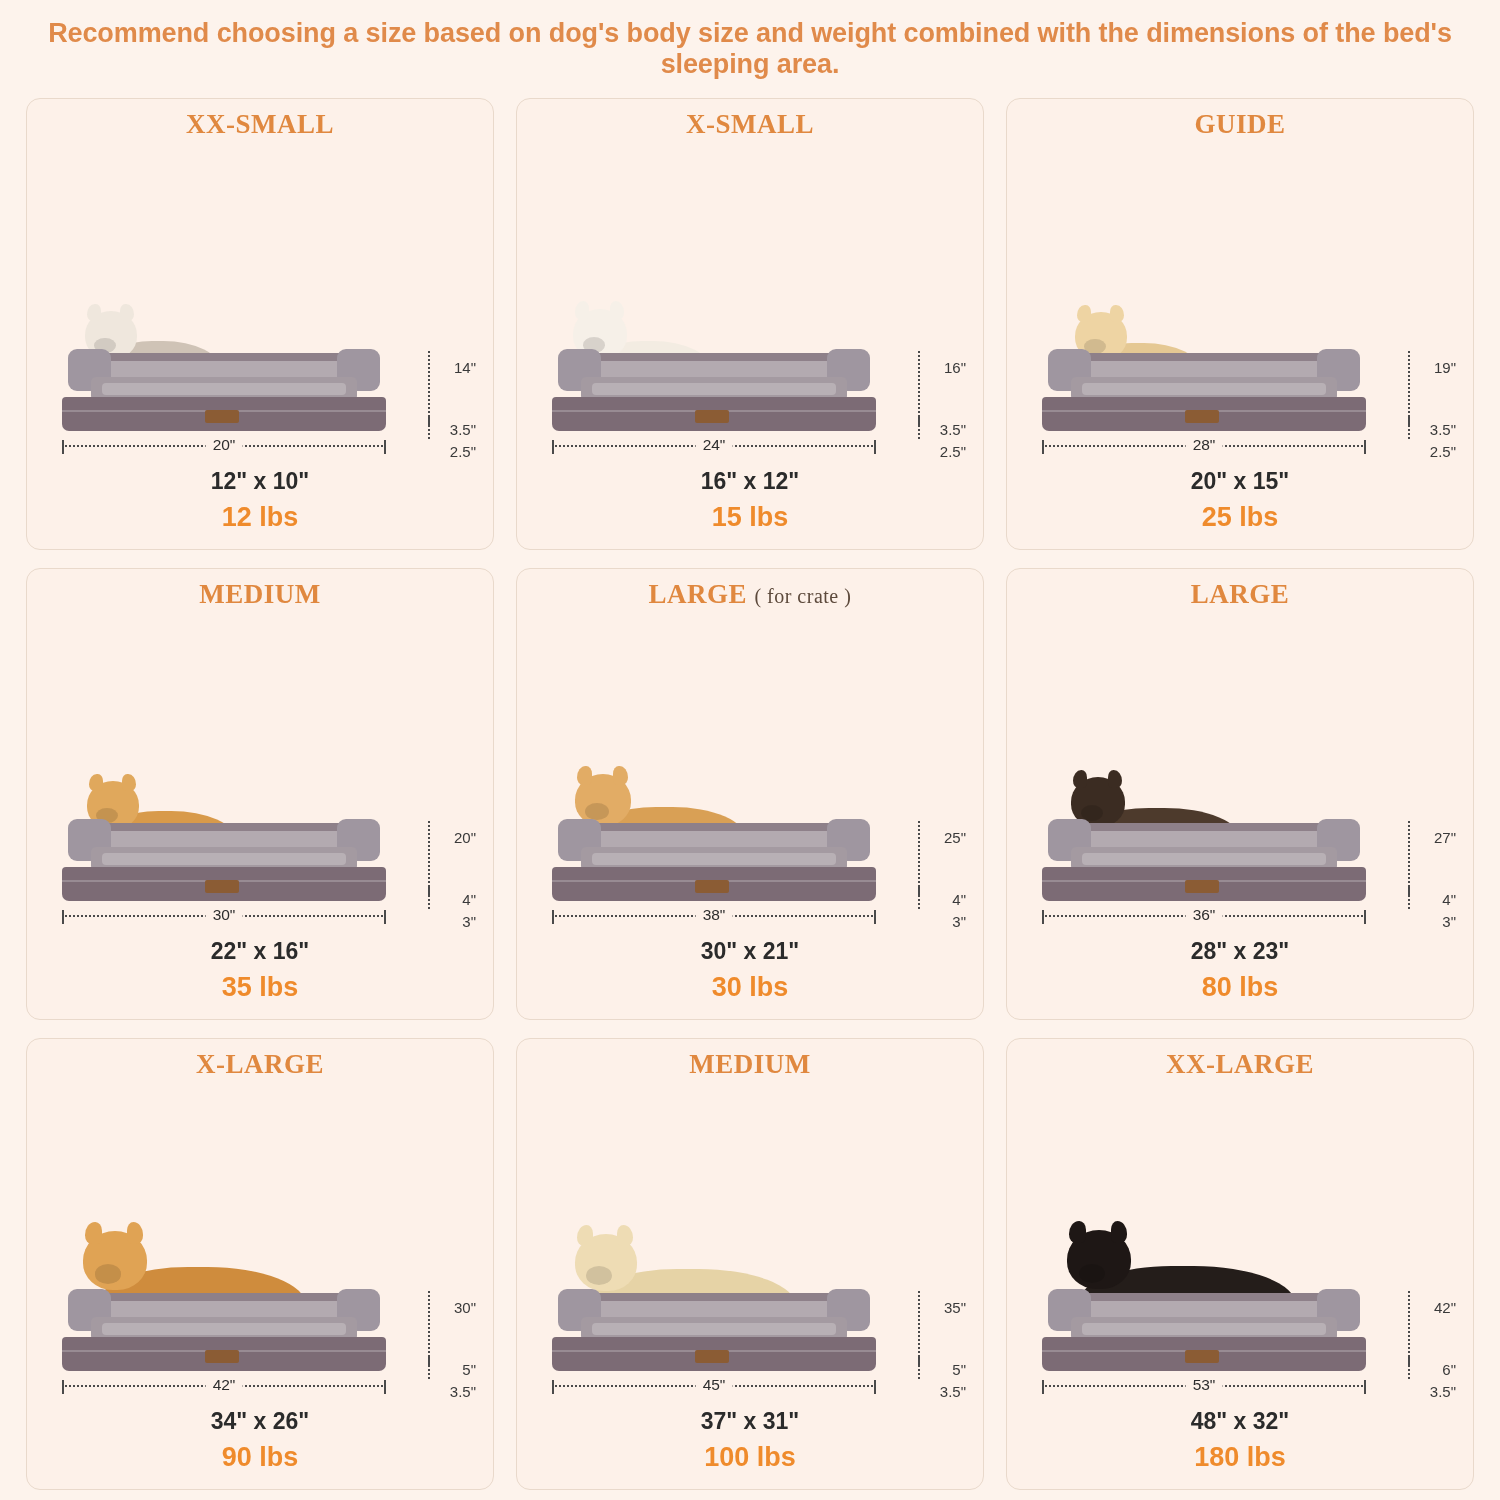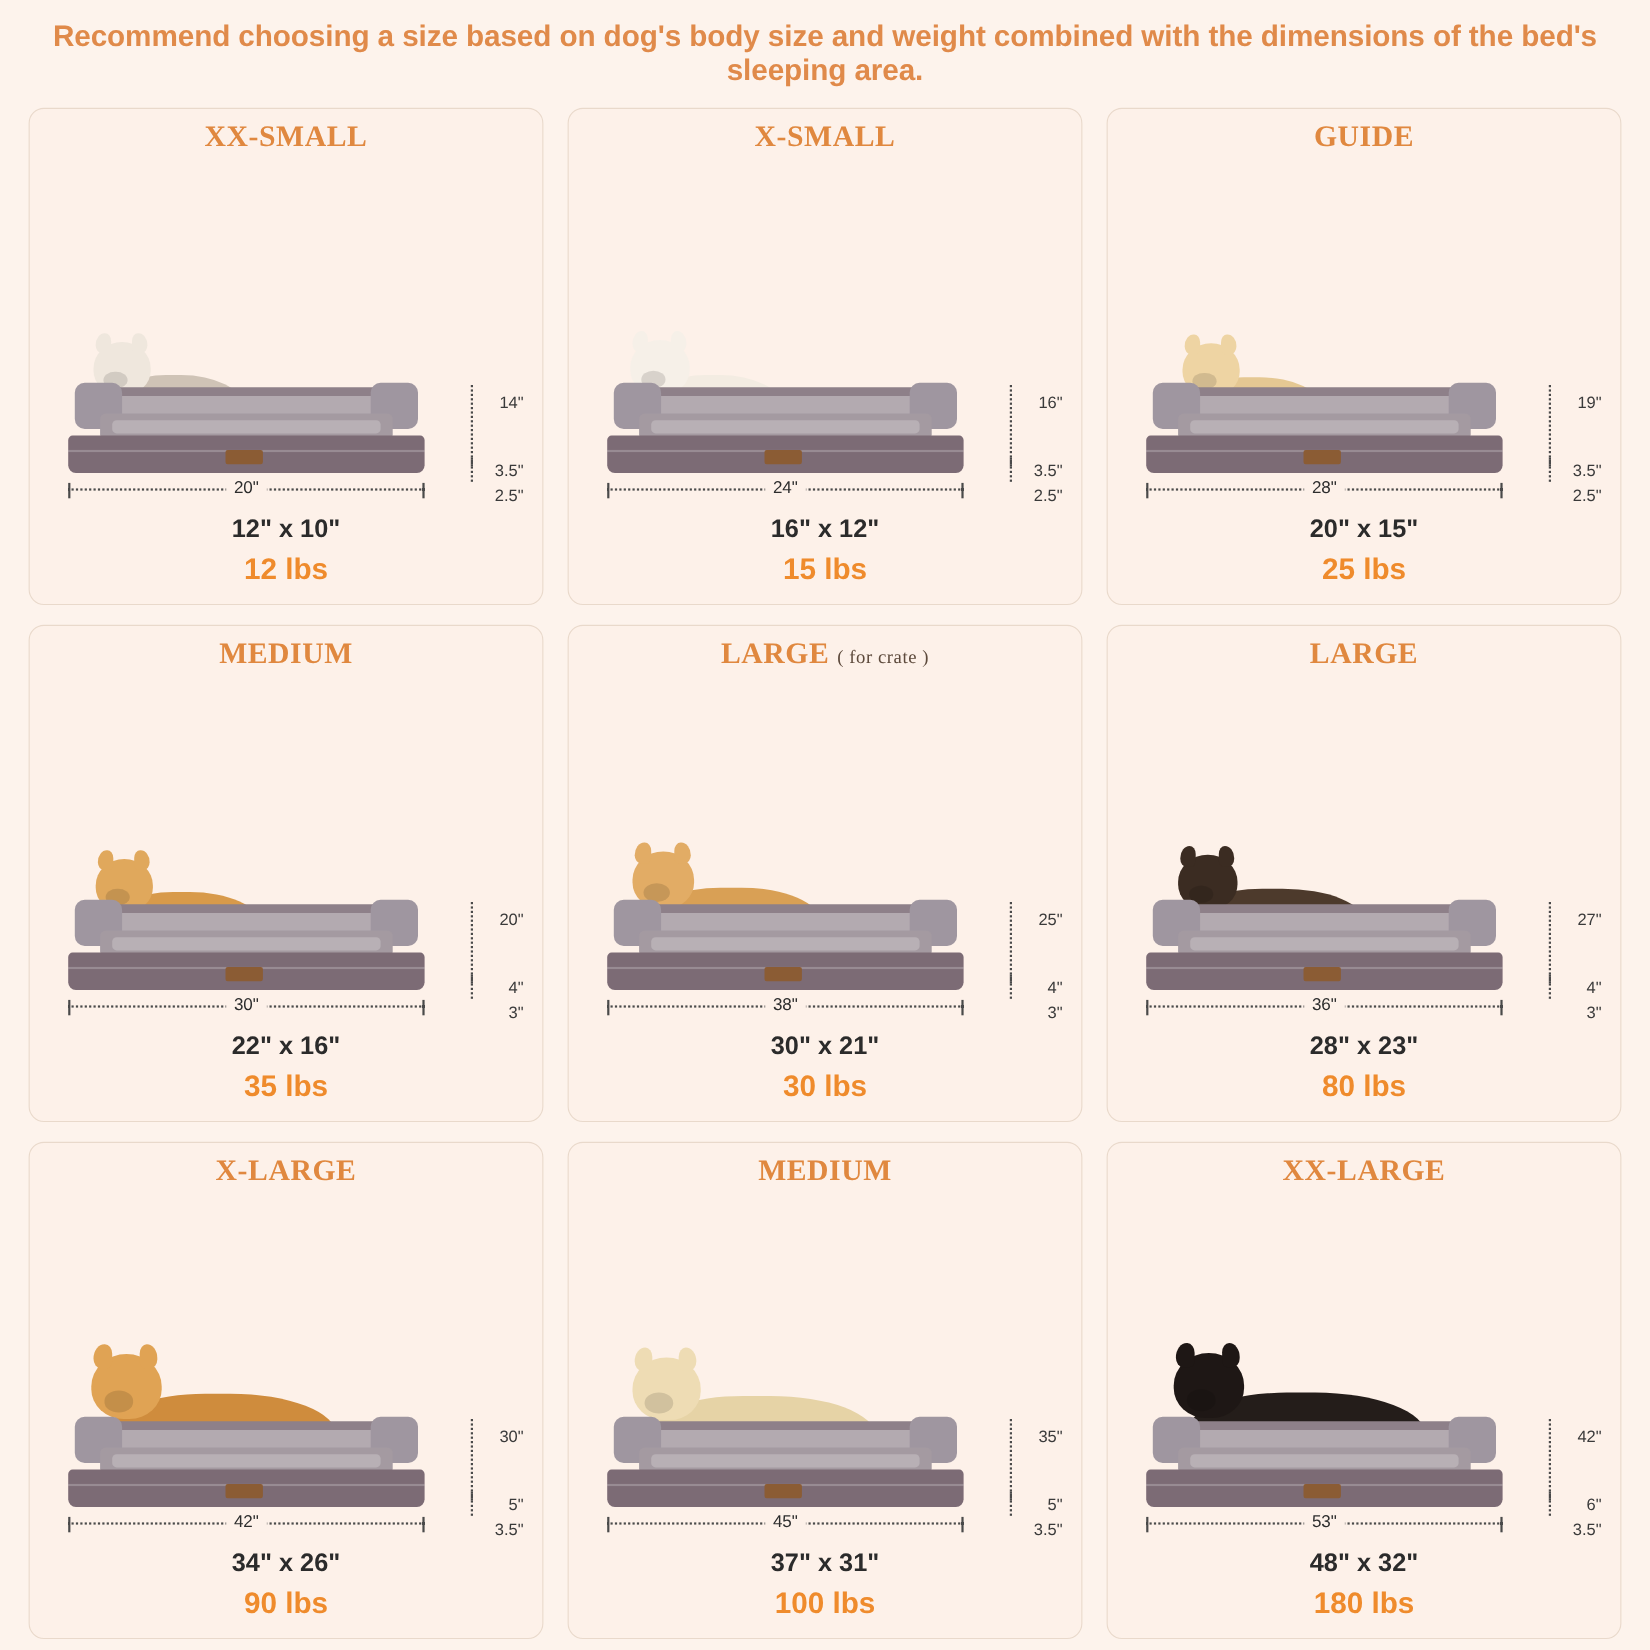--- a/index.html
+++ b/index.html
@@ -60,21 +60,21 @@
   .card-title {
     font-family: "Liberation Serif", serif;
     font-weight: bold;
     font-size: 27px;
     color: #e0883f;
     letter-spacing: 0.5px;
     margin-bottom: 2px;
     text-align: center;
   }
   .card-title .note {
-    font-size: 17px;
+    font-size: 20px;
     font-weight: normal;
     color: #5d4a3c;
     font-family: "Liberation Serif", serif;
   }
   .illus {
     position: relative;
     width: 100%;
     flex: 1;
     min-height: 0;
   }

